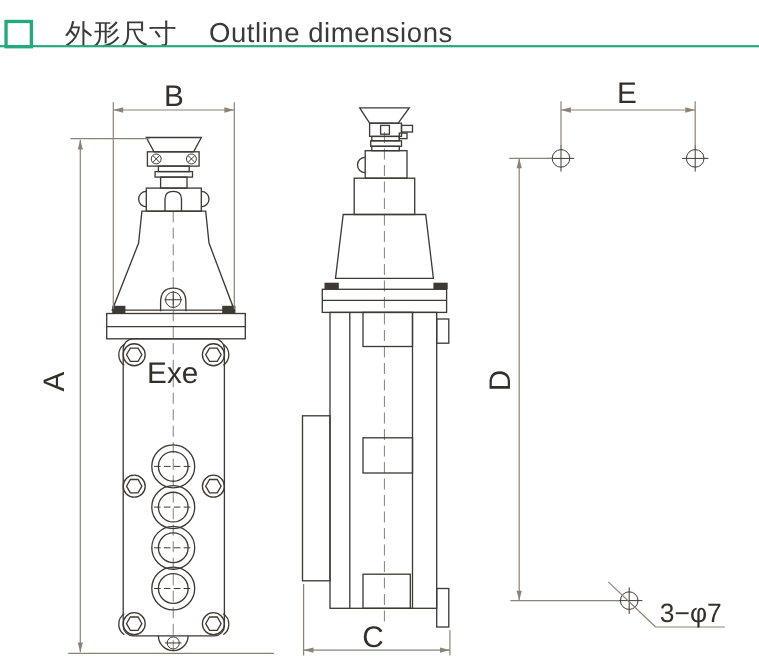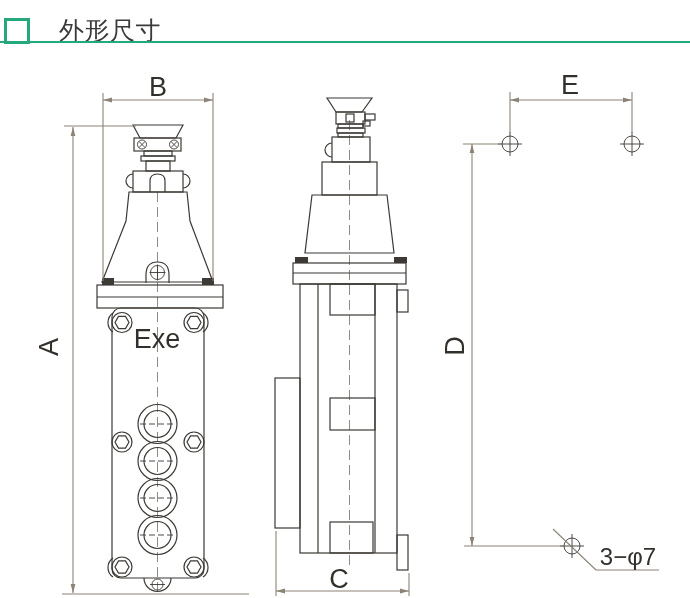--- a/index.html
+++ b/index.html
@@ -28,20 +28,21 @@
   .lbl2{font-family:"Liberation Sans",sans-serif;font-size:24px;fill:var(--txt);}
 </style>
 </head>
 <body>
 
 <div class="page">
 
   <div class="header">
     <div class="square"></div>
     <span>外形尺寸</span>
+    <span>Outline dimensions</span>
   </div>
   <div class="rule"></div>
 
   <svg width="690" height="598" viewBox="0 0 690 598">
     <defs>
       <g id="bolt">
         <circle r="10" class="o"></circle>
         <polygon points="7,0 3.5,6.06 -3.5,6.06 -7,0 -3.5,-6.06 3.5,-6.06" class="o"></polygon>
       </g>
     </defs>

